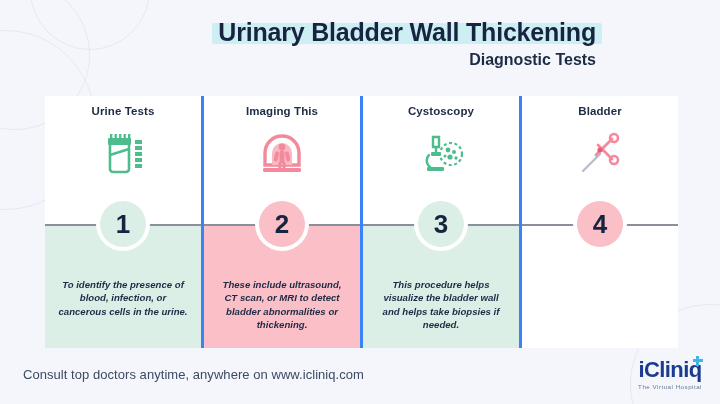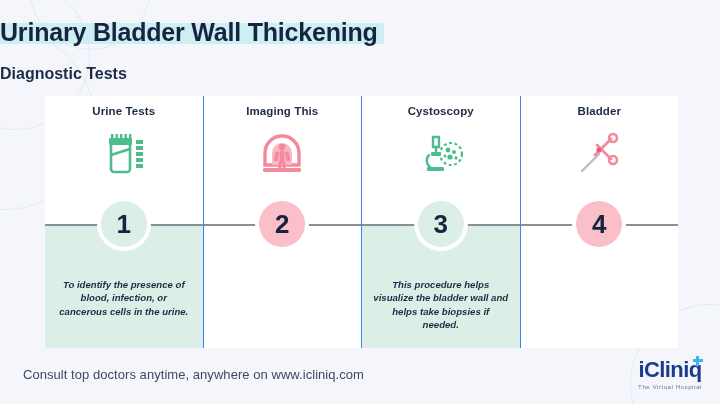--- a/index.html
+++ b/index.html
@@ -11,49 +11,49 @@
   body { background: #f4f6fb; position: relative; }
 
   
   .bg-deco { position: absolute; border-radius: 50%; border: 1px solid #e3e9f4; }
   .deco-a { left: -60px; top: -20px; width: 150px; height: 150px; }
   .deco-b { left: -85px; top: 30px; width: 180px; height: 180px; }
   .deco-c { left: 30px;  top: -70px; width: 120px; height: 120px; }
   .deco-d { right: -70px; bottom: -60px; width: 160px; height: 160px; }
 
   
-  .header { position: absolute; left: 0; top: 18px; width: 596px; text-align: left; }
+  .header { position: absolute; left: 0; top: 18px; width: 596px; text-align: right; }
   .title-wrap { display: inline-block; position: relative; }
   .title-hl {
     position: absolute; left: -6px; right: -6px; top: 5px; bottom: 3px;
     background: #cdeef3; border-radius: 2px; z-index: 0;
   }
   .title {
     position: relative; z-index: 1;
     font-size: 25px; font-weight: bold; letter-spacing: -0.2px;
     color: #16243f;
   }
   .subtitle {
-    margin-top: 18px;
+    margin-top: 4px;
     font-size: 16px; font-weight: bold; color: #1d2b45;
   }
 
   
   .card {
     position: absolute; left: 45px; top: 96px;
     width: 633px; height: 252px;
     background: #ffffff;
     display: flex;
     overflow: hidden;
   }
   .col {
     position: relative;
     flex: 1 1 0;
     display: flex; flex-direction: column;
-    border-right: 1px solid #3b82f6;
+    border-right: 3px solid #3b82f6;
   }
   .col:last-child { border-right: none; }
 
   
   .col-top {
     height: 128px;
     display: flex; flex-direction: column; align-items: center;
     padding-top: 9px;
     background: #ffffff;
   }
@@ -203,20 +203,23 @@
             <rect x="26.6" y="31" width="3" height="8" rx="1.4"></rect>
           </g>
           <rect x="7" y="37" width="38" height="4" rx="1.4" fill="#f4899c"></rect>
         </svg>
       </div>
     </div>
     <div class="split-line"></div>
     <div class="badge">
       <div class="badge-inner pink">2</div>
     </div>
+    <div class="col-bot pink">
+      <div class="desc">These include ultrasound, CT scan, or MRI to detect bladder abnormalities or thickening.</div>
+    </div>
   </div>
 
   <div class="col">
     <div class="col-top">
       <div class="col-head">Cystoscopy</div>
       <div class="icon-box">
         <svg viewBox="0 0 52 46" xmlns="http://www.w3.org/2000/svg">
           <g fill="none" stroke="#4ebd8e" stroke-width="2.4" stroke-linecap="round">
             <path d="M18 6 L24 6 L24 16 L18 16 Z"></path>
             <path d="M21 16 L21 22"></path>

